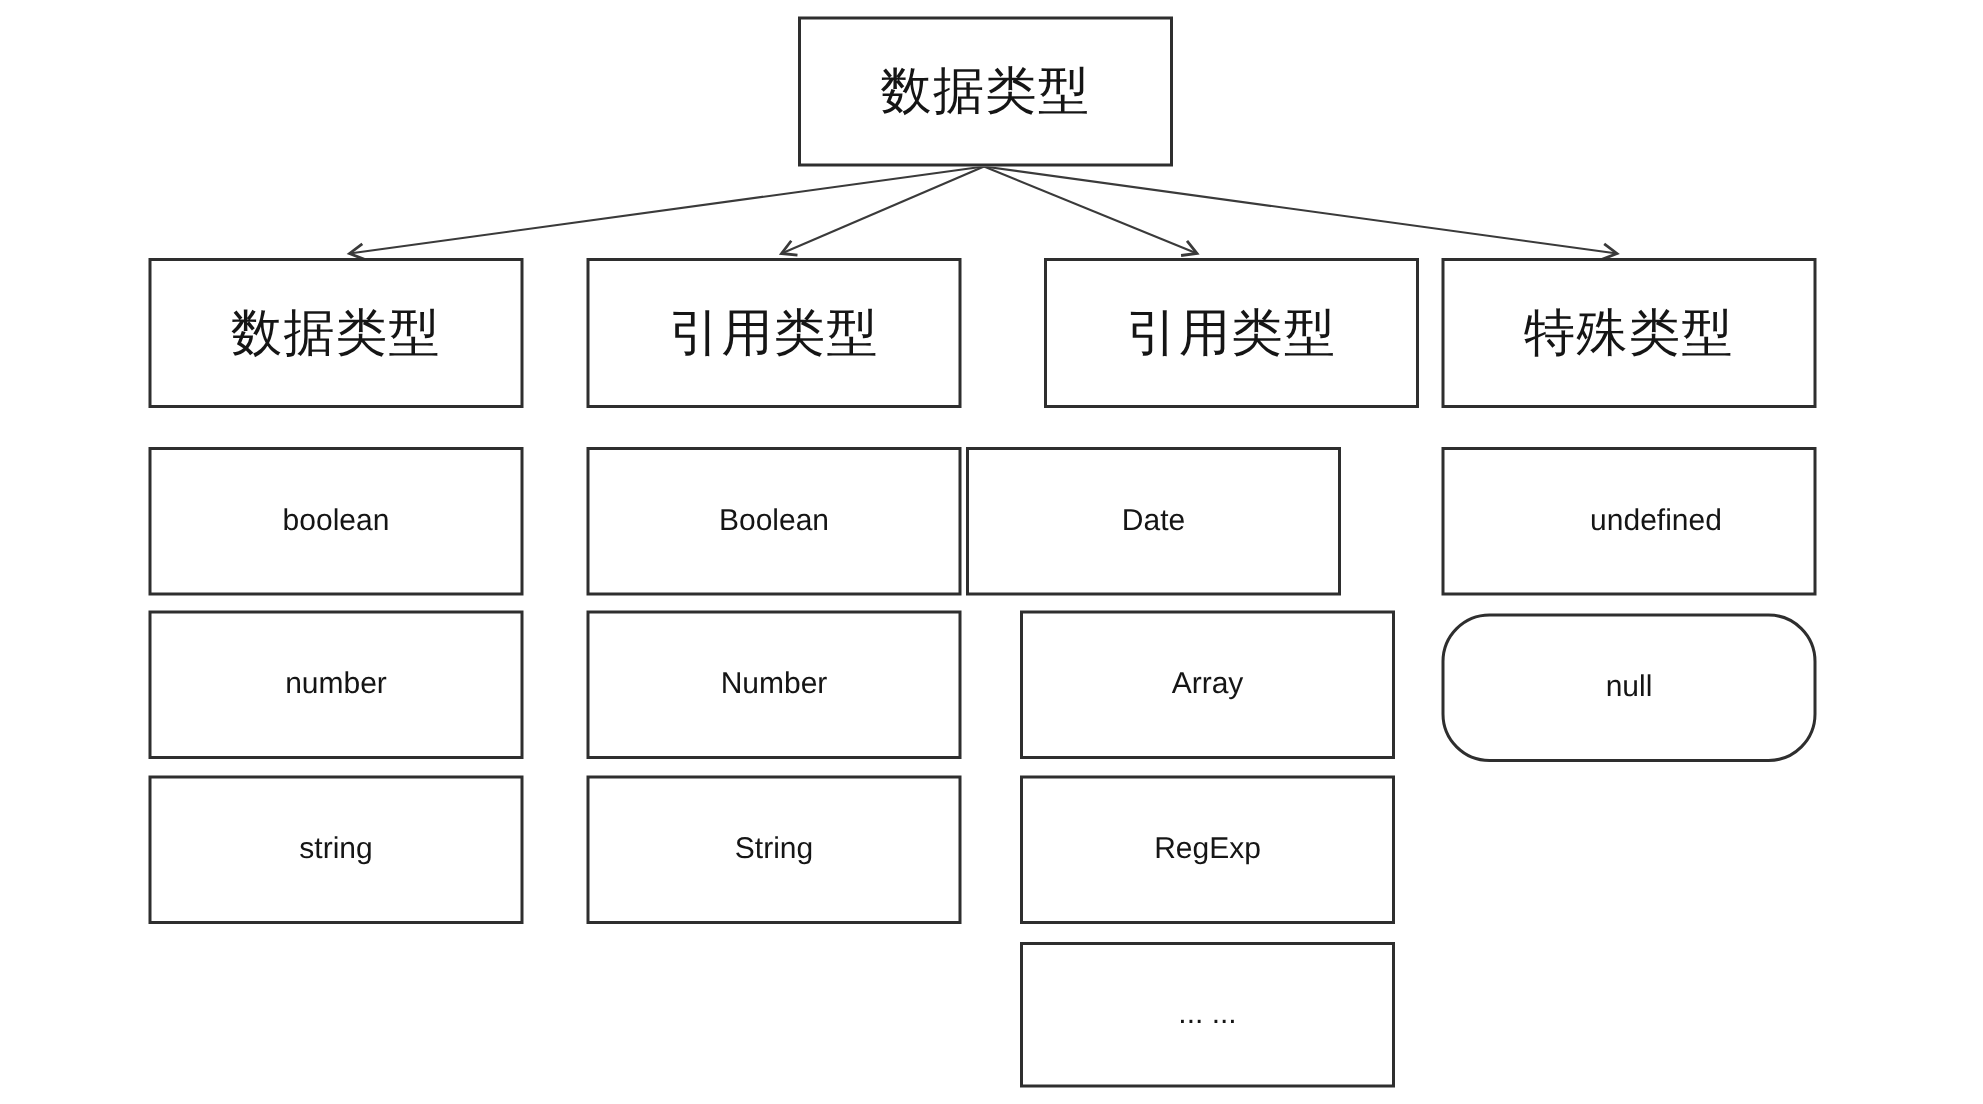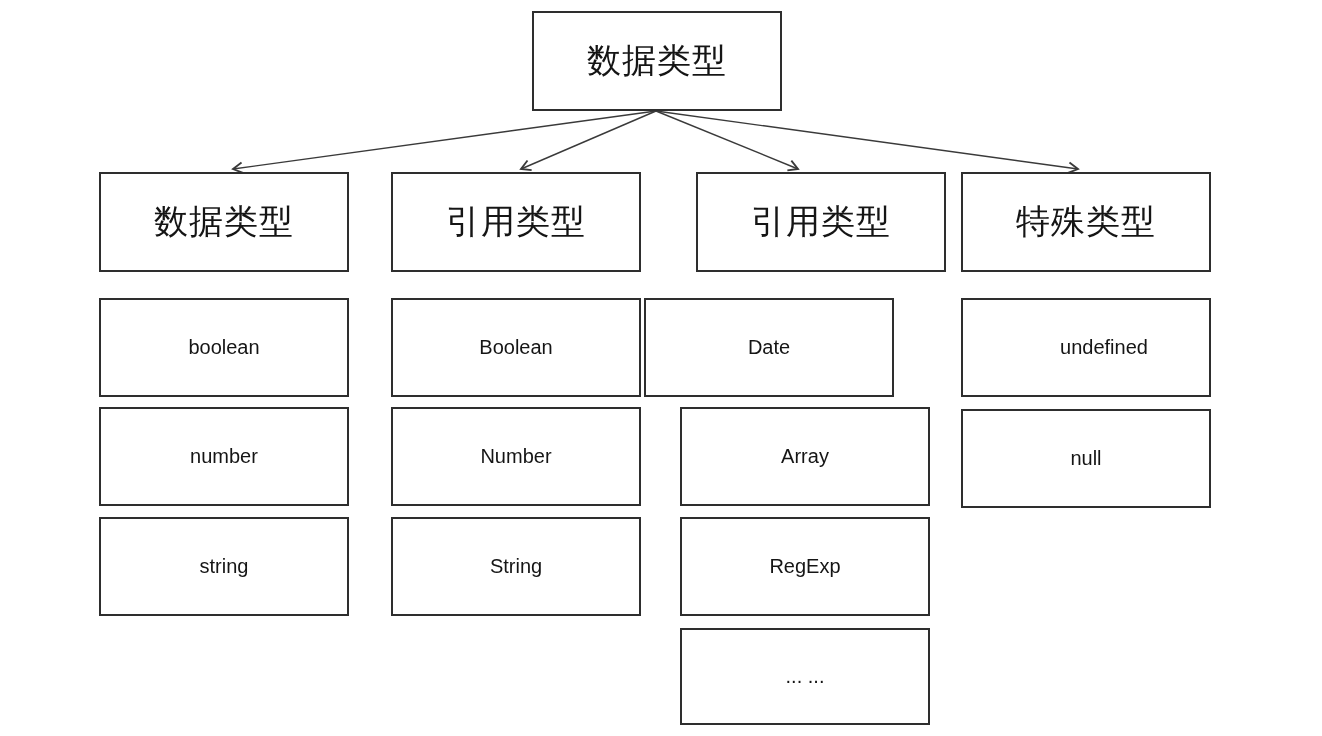--- a/index.html
+++ b/index.html
@@ -66,15 +66,15 @@
   <div class="node" style="left:391px;top:298px;">Boolean</div>
   <div class="node" style="left:391px;top:407px;">Number</div>
   <div class="node" style="left:391px;top:517px;">String</div>
 
   <div class="node" style="left:644px;top:298px;">Date</div>
   <div class="node" style="left:680px;top:407px;">Array</div>
   <div class="node" style="left:680px;top:517px;">RegExp</div>
   <div class="node" style="left:680px;top:628px;height:97px;">... ...</div>
 
   <div class="node" style="left:961px;top:298px;padding-left:36px;">undefined</div>
-  <div class="node" style="left:961px;top:409px;">null</div>
+  <div class="node" style="left:961px;top:409px;border-radius:32px;">null</div>
 
 </div>
 
 </body></html>

